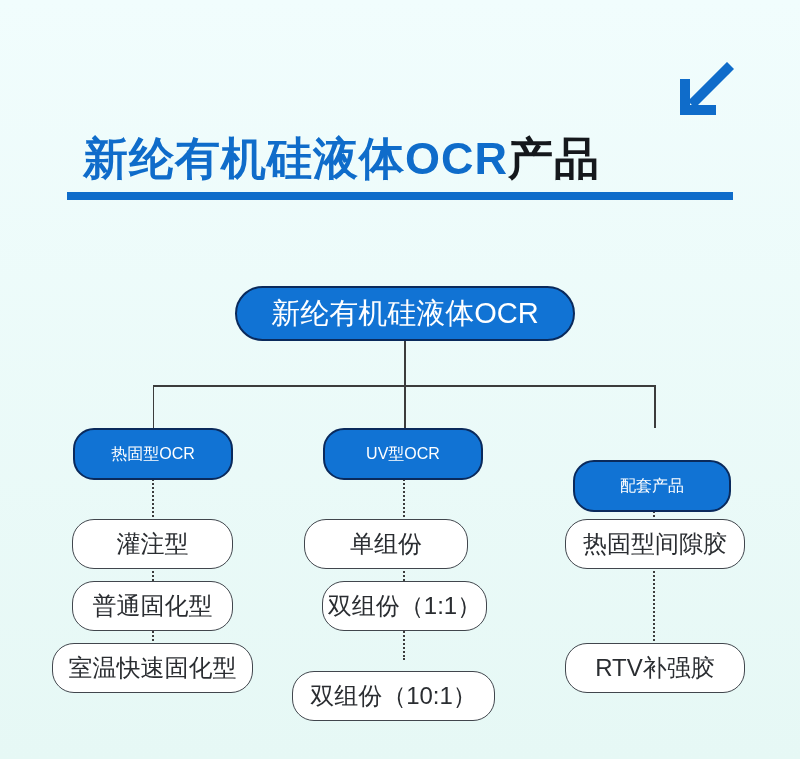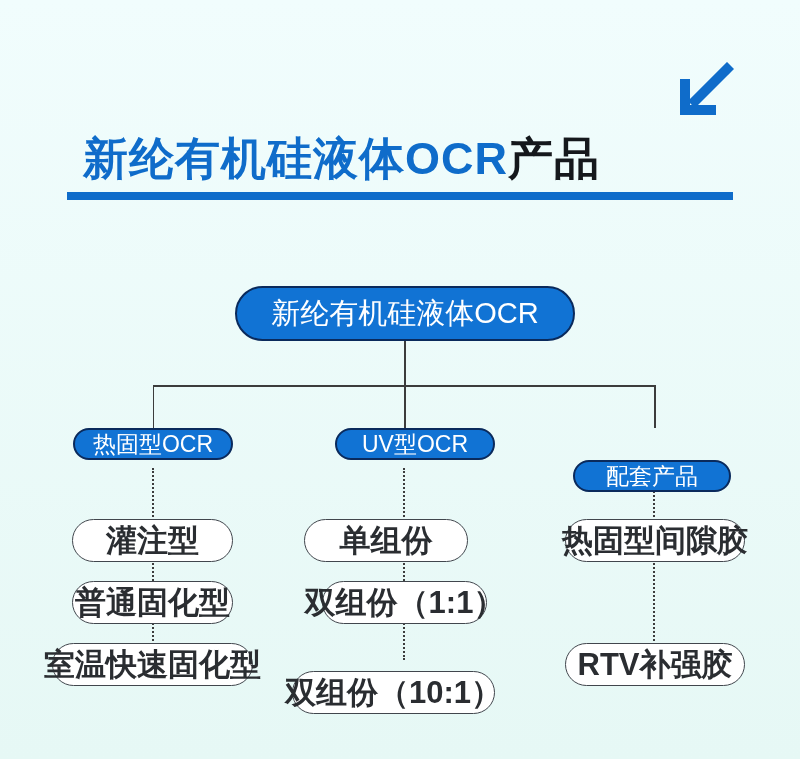--- a/index.html
+++ b/index.html
@@ -44,25 +44,25 @@
     box-sizing:border-box;border-radius:28px;z-index:1;
     white-space:nowrap;line-height:1;
   }
   .pill.blue{
     background:#1173d4;border:2.5px solid #0a2a5c;color:#ffffff;
   }
   .pill.white{
     background:#ffffff;border:1.5px solid #41464d;color:#2a2d31;
   }
   .root-node{left:235px;top:286px;width:340px;height:55px;font-size:29px;font-weight:500;}
-  .cat{top:428px;height:32px;font-size:23px;font-weight:500;border-radius:21px;}
+  .cat{top:428px;height:52px;font-size:16px;font-weight:500;border-radius:21px;}
   .cat-1{left:73px;width:160px;}
-  .cat-2{left:335px;width:160px;}
+  .cat-2{left:323px;width:160px;}
   .cat-3{left:573px;width:158px;margin-top:32px;}
-  .leaf{height:43px;font-size:31px;font-weight:700;border-radius:22px;}
+  .leaf{height:50px;font-size:24px;font-weight:400;border-radius:22px;}
   .r1{top:519px;}
   .r2{top:581px;}
   .r3{top:643px;}
   .l-1-1,.l-1-2{left:72px;width:161px;}
   .l-1-3{left:52px;width:201px;}
   .l-2-1{left:304px;width:164px;}
   .l-2-2{left:322px;width:165px;}
   .l-2-3{left:292px;width:203px;margin-top:28px;}
   .l-3-1,.l-3-2,.l-3-3{left:565px;width:180px;}
 </style>

